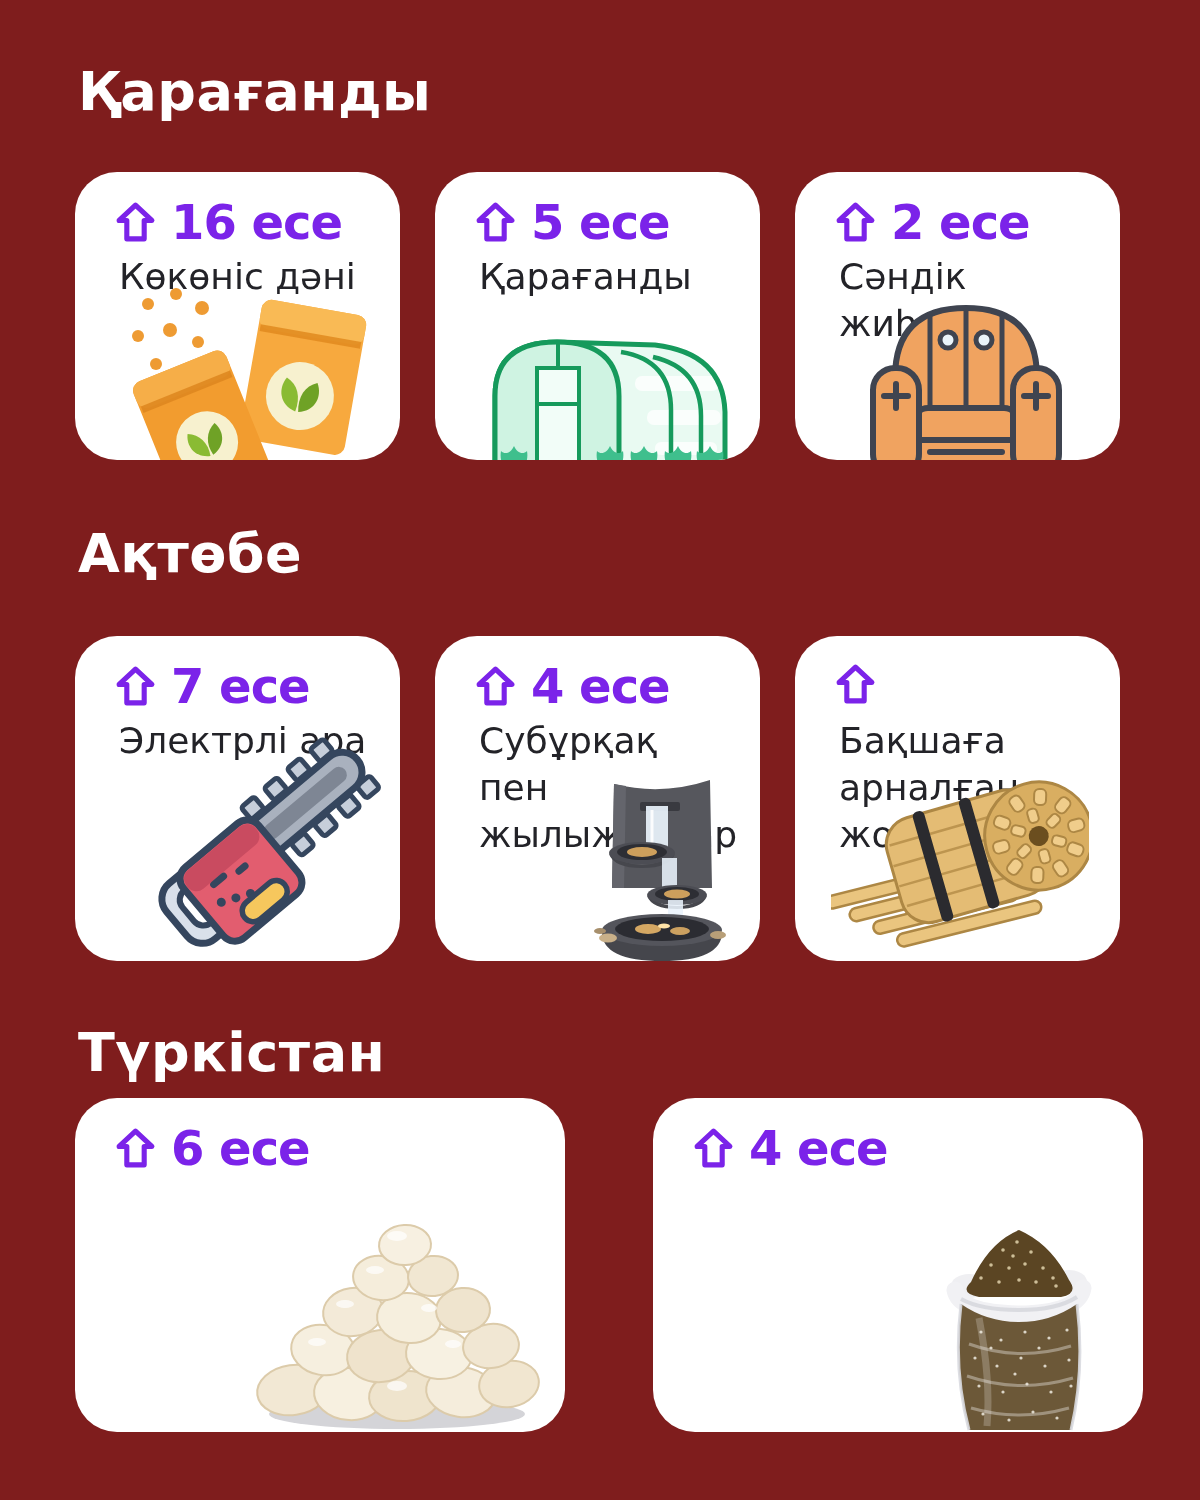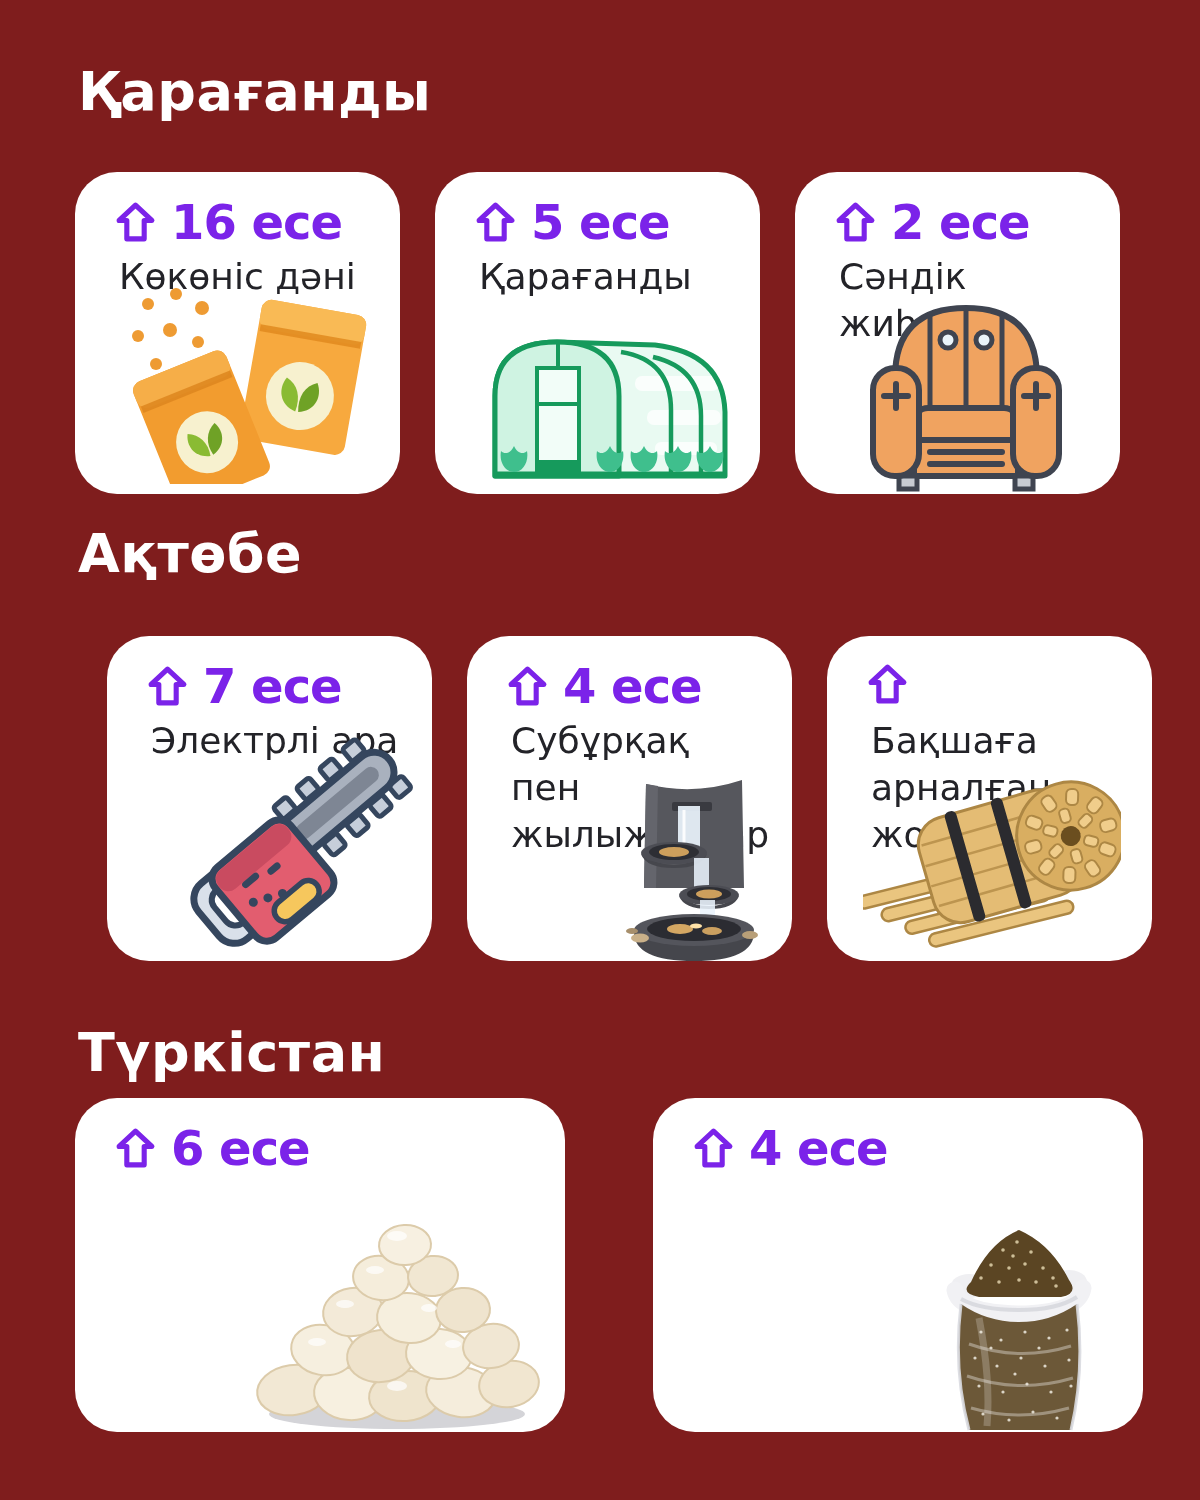--- a/index.html
+++ b/index.html
@@ -10,25 +10,25 @@
   }
   .section-title {
     position:absolute; left:78px; margin:0;
     color:#FFFFFF; font-size:54px; font-weight:800; letter-spacing:0.5px;
   }
   #title-1 { top:60px; }
   #title-2 { top:522px; }
   #title-3 { top:986px;margin-top:35px; }
   .row { position:absolute; left:75px; display:flex; gap:35px; }
   #row-1 { top:172px; }
-  #row-2 { top:636px;margin-left:32px; }
+  #row-2 { top:636px; }
   #row-3 { top:1098px; gap:88px; }
   .card {
     position:relative; background:#FFFFFF; border-radius:42px; overflow:hidden;
-    width:325px; height:322px;
+    width:325px; height:288px;
   }
   #row-2 .card { height:325px; }
   #row-3 .card { width:490px; height:334px; }
   .stat {
     position:absolute; left:38px; top:26px;
     display:flex; align-items:center; gap:13px;
     color:#7B23E9; font-size:48px; font-weight:800; letter-spacing:-1px;
     line-height:1;
   }
   .arr { width:45px; height:45px; display:block; }

